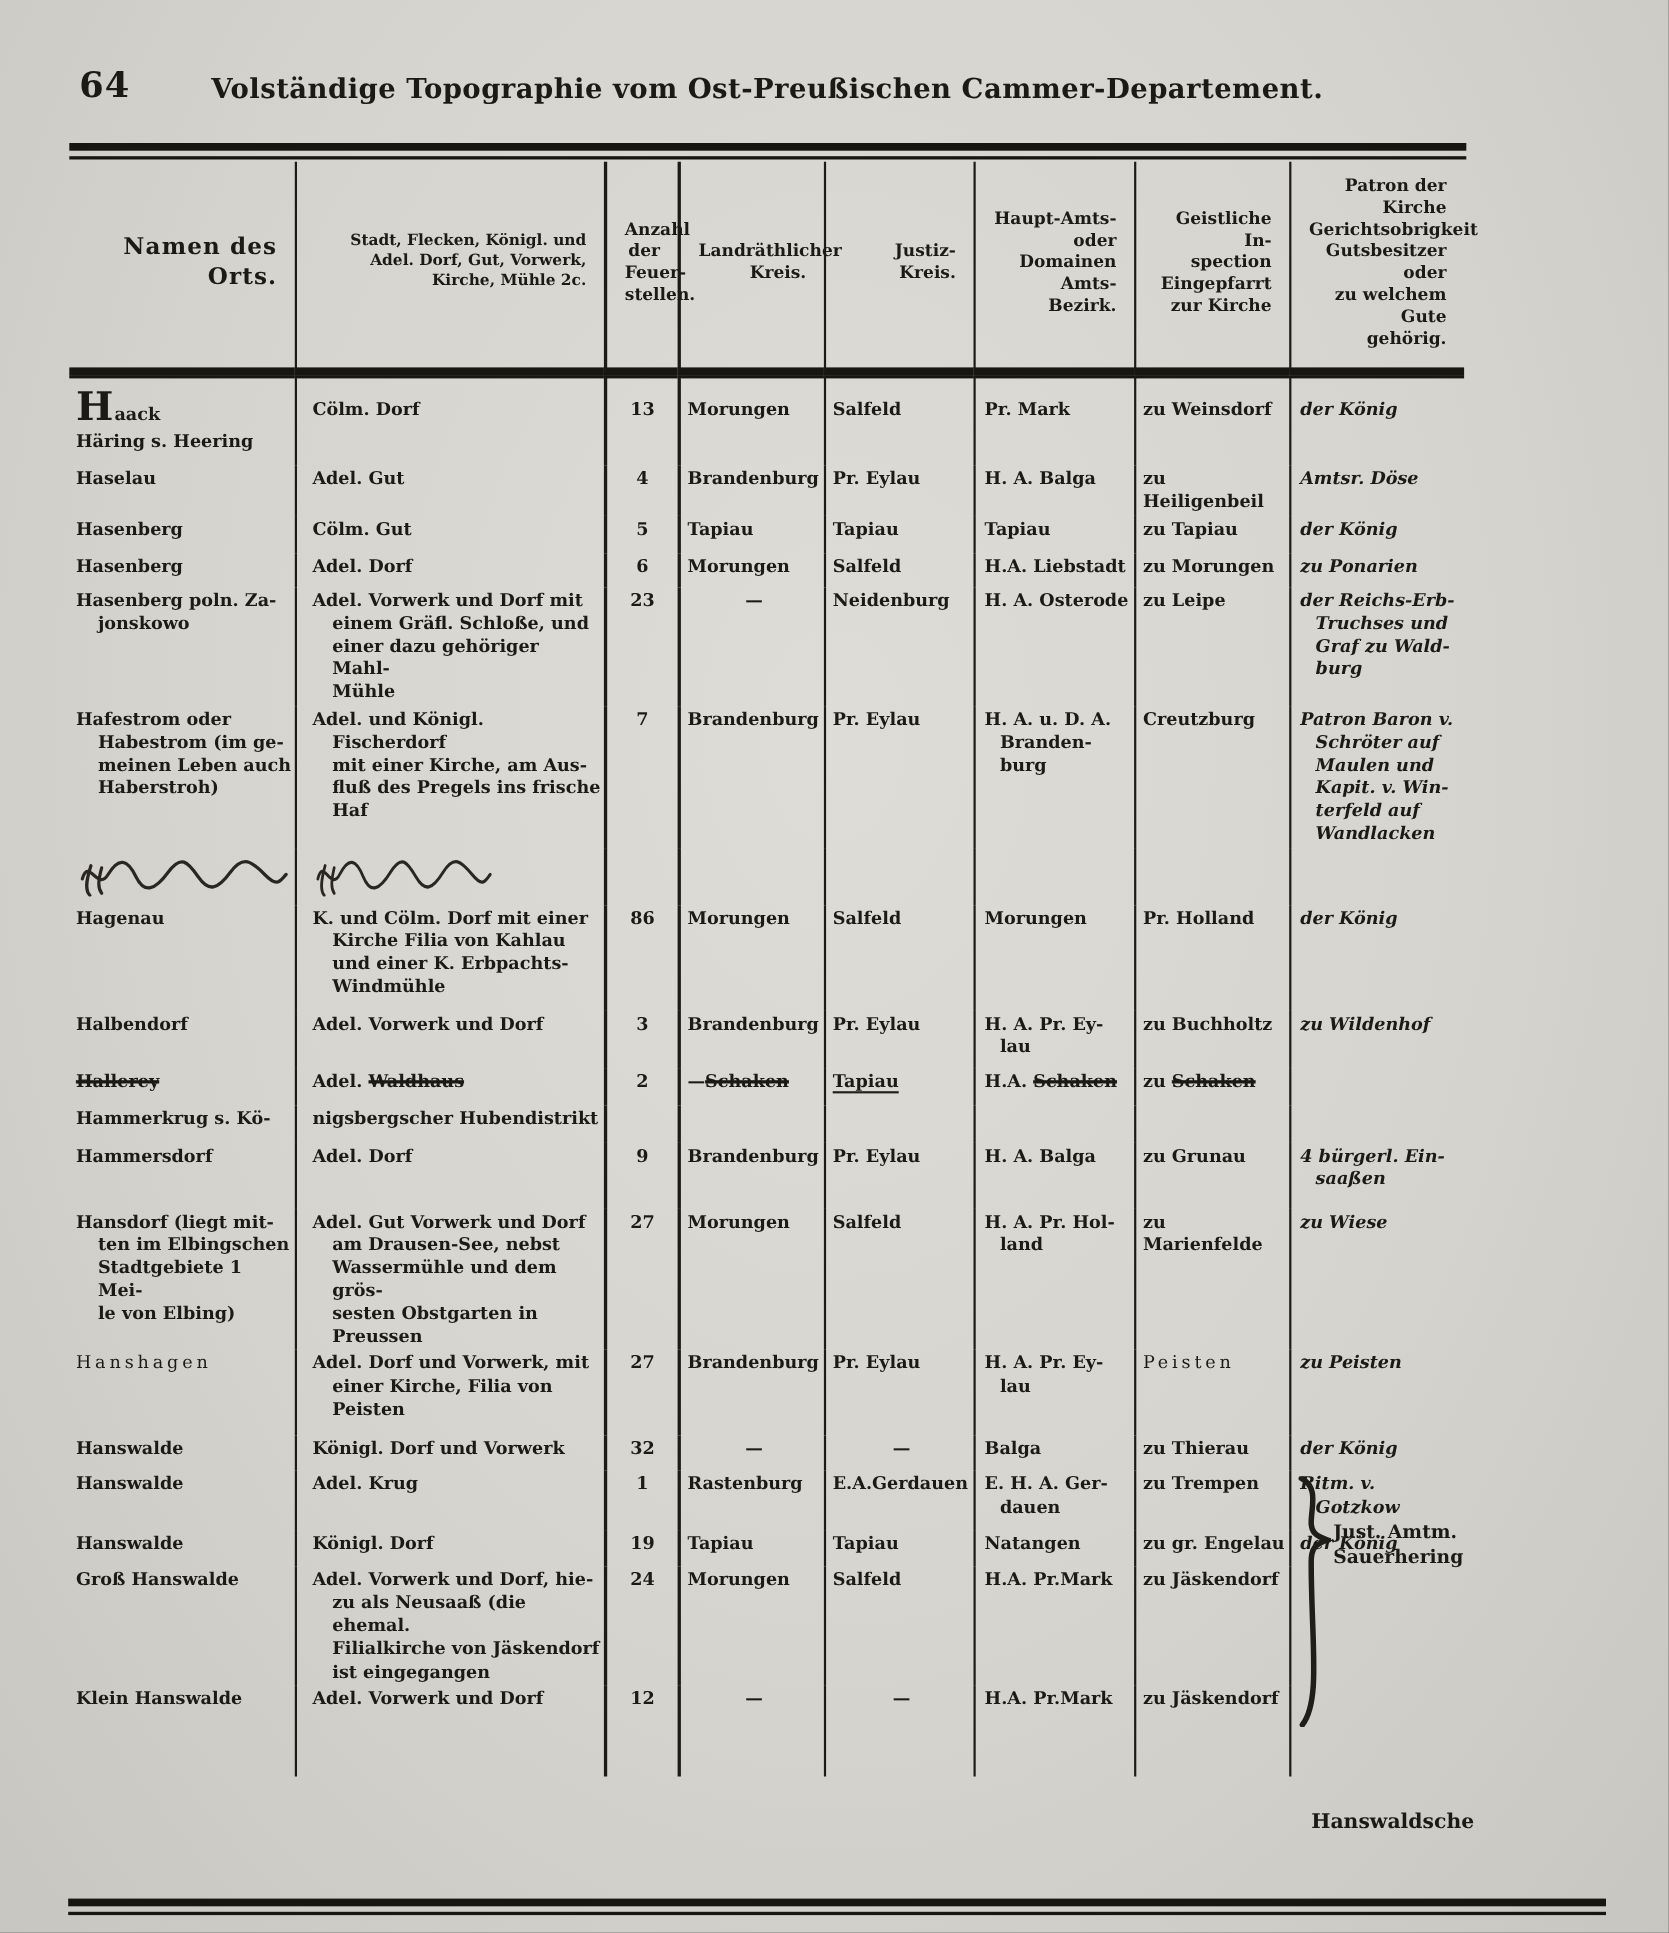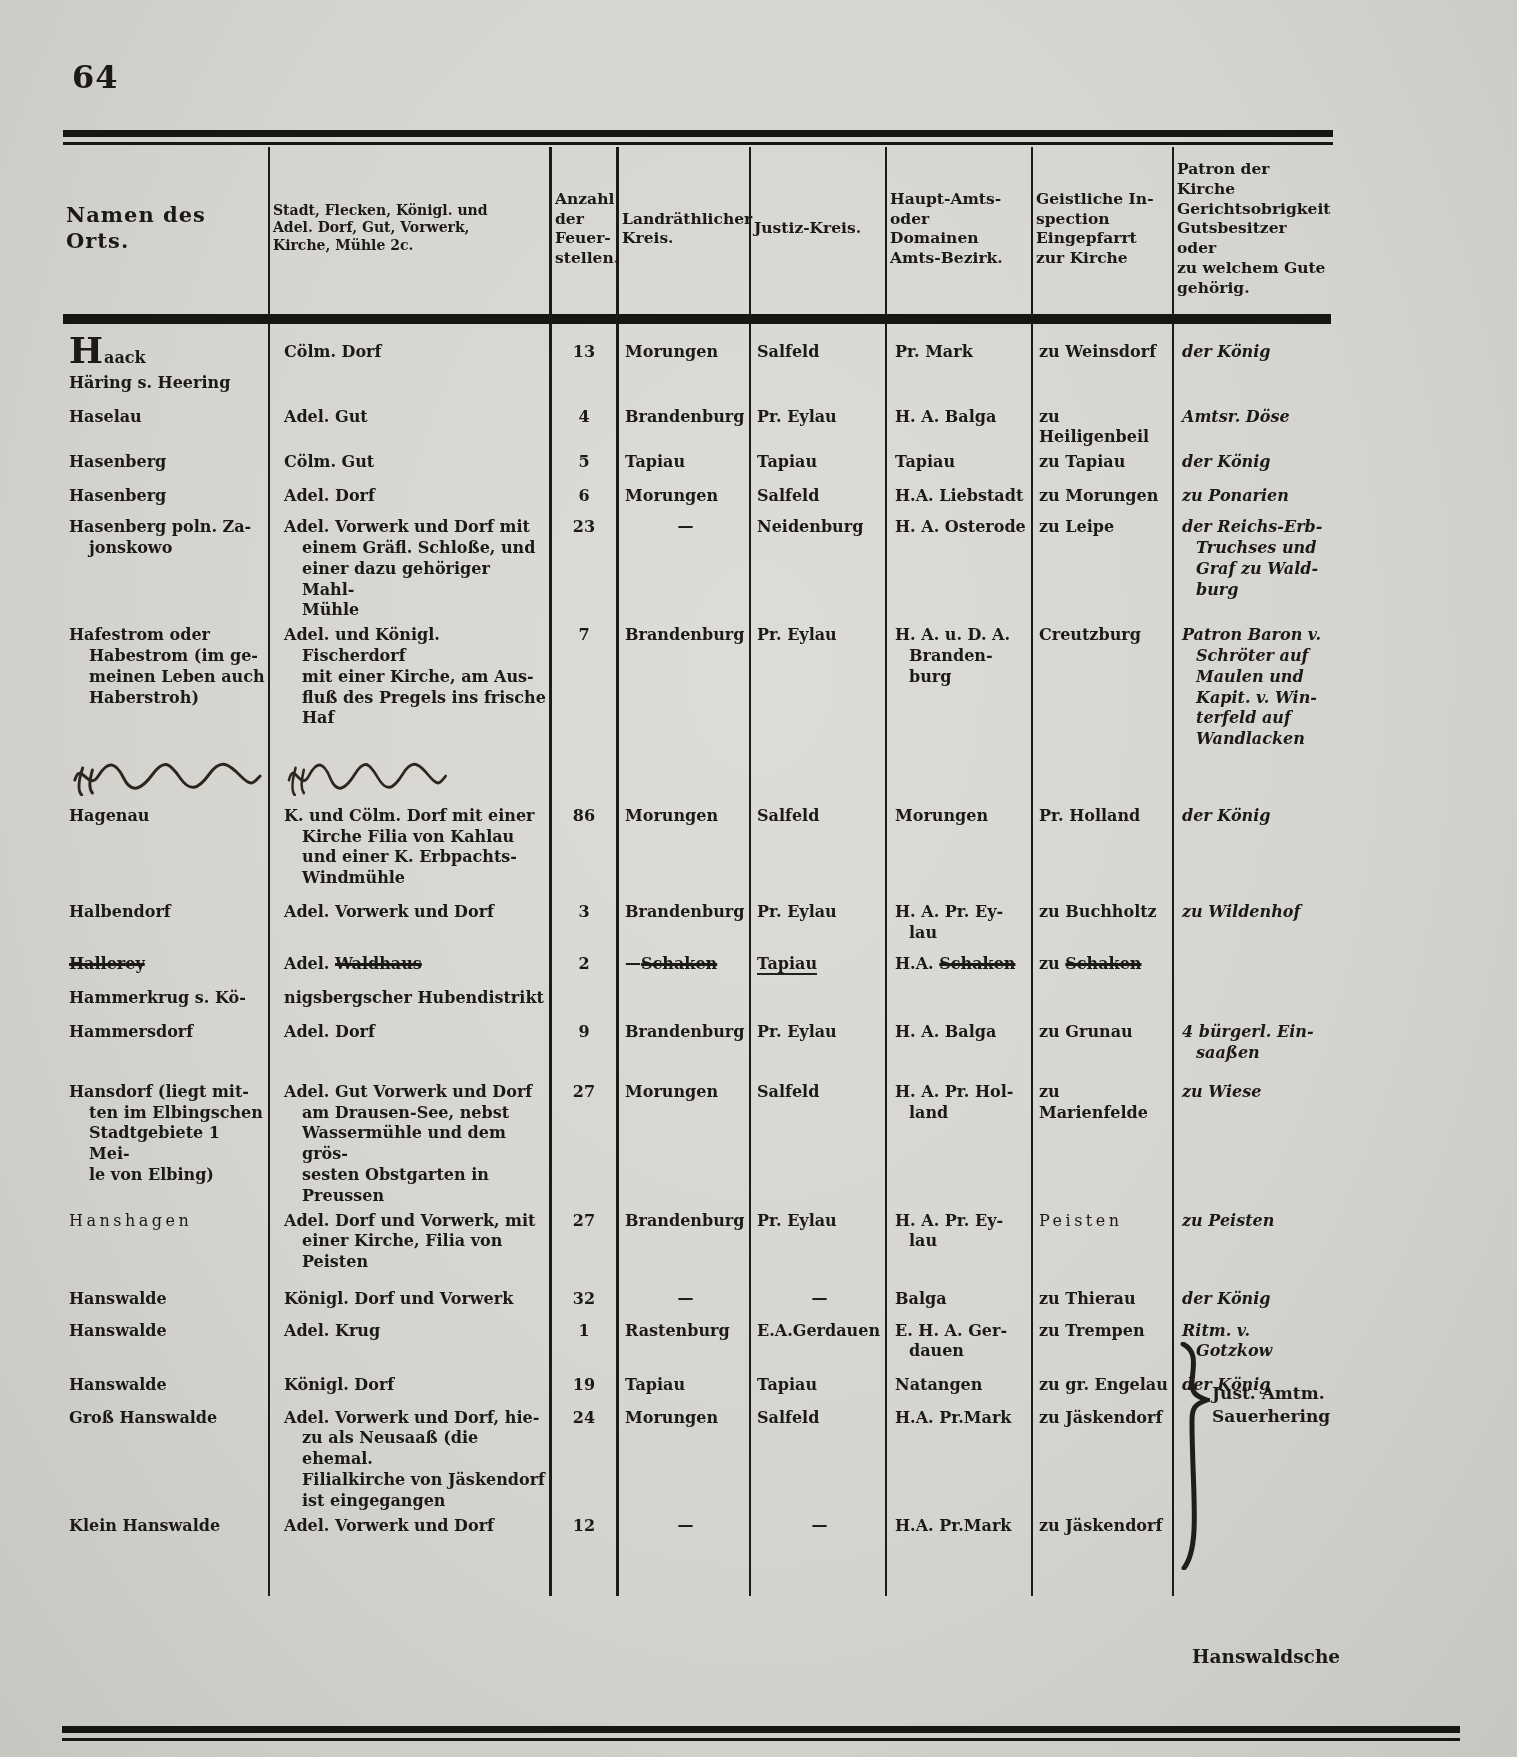--- a/index.html
+++ b/index.html
@@ -13,22 +13,22 @@
   .pagenum { position:absolute; left:72px; top:58px; font-size:32px; letter-spacing:1px; }
   .runtitle { position:absolute; left:65px; top:66px; width:1265px; text-align:center;
     font-size:25px; letter-spacing:.4px; }
   
   .table-wrap { position:absolute; left:63px; top:130px; width:1270px; }
   .top-rule { border-top:7px solid #181611; border-bottom:3px solid #181611; height:5px; }
   table { table-layout:fixed; border-collapse:separate; border-spacing:0; width:1268px; margin-top:2px; }
   col.w0{width:205px} col.w1{width:281px} col.w2{width:67px} col.w3{width:133px}
   col.w4{width:136px} col.w5{width:146px} col.w6{width:141px} col.w7{width:159px}
   th {
-    font-size:15.5px; line-height:1.28; font-weight:700; text-align:left; vertical-align:middle;
-    white-space:pre-line; padding:12px 3px 16px; border-bottom:7px solid #181611;
+    font-size:15.5px; line-height:1.28; font-weight:700; text-align:right; vertical-align:middle;
+    white-space:pre-line; padding:12px 16px 16px; border-bottom:7px solid #181611;
   }
   th.h0 { font-size:21px; letter-spacing:1px; }
   th.h1 { font-size:14px; }
   th + th { border-left:2px solid #1d1b16; }
   th.h2, th.h3, td.c2, td.c3 { border-left-width:3px; }
   td {
     font-size:16px; line-height:1.3; vertical-align:top; padding:2px 3px 2px 6px;
     white-space:pre-line; overflow:hidden;
   }
   td + td { border-left:2px solid #1d1b16; }
@@ -52,20 +52,21 @@
   .catchword { position:absolute; left:1192px; top:1646px; font-size:18.5px; }
   .bottom-rule { position:absolute; left:62px; top:1726px; width:1398px;
     border-top:7px solid #181611; border-bottom:3px solid #181611; height:5px; }
 </style>
 </head>
 <body>
 
 <div class="page">
 
   <div class="pagenum">64</div>
+  <div class="runtitle">Volständige Topographie vom Ost-Preußischen Cammer-Departement.</div>
 
   <div class="table-wrap">
     <div class="top-rule"></div>
     <table>
       <colgroup>
         <col class="w0">
           <col class="w1">
           <col class="w2">
           <col class="w3">
         <col class="w4">

